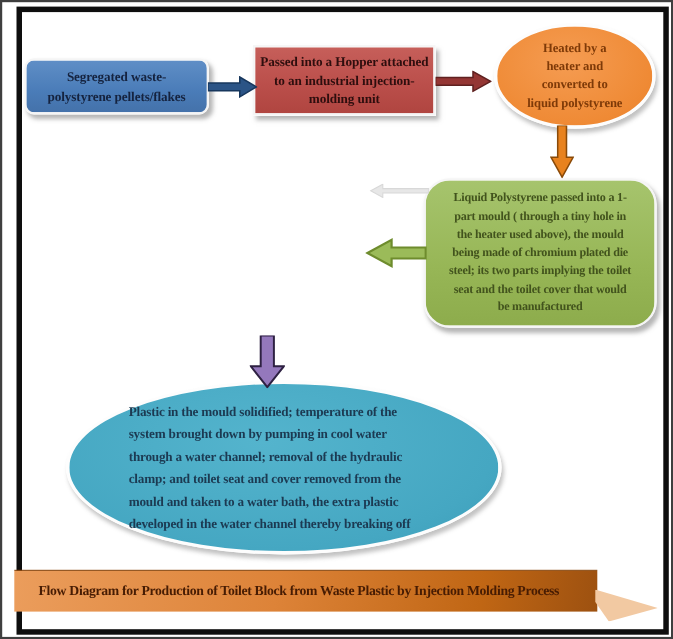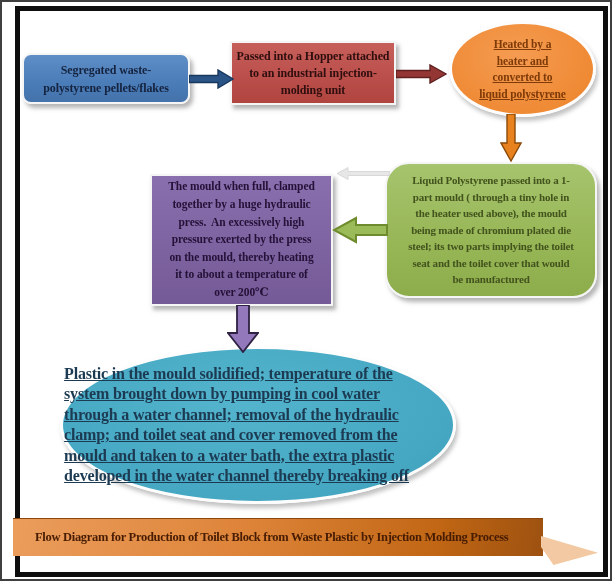--- a/index.html
+++ b/index.html
@@ -10,21 +10,21 @@
   .thin-frame{position:absolute;inset:0;border:2px solid #3f3f3f;box-sizing:border-box;}
   .thick-frame{position:absolute;left:15px;top:6px;right:4px;bottom:4px;border:5px solid #0e0e0e;box-sizing:border-box;}
 
   .node{
     position:absolute;display:flex;align-items:center;justify-content:center;
     box-sizing:border-box;text-align:center;
   }
   .node span{white-space:pre;display:block;}
 
   .rect-shadow{border:2px solid #f5f5f5;box-shadow:3px 4px 4px rgba(110,110,110,.5);}
-  .ellipse{border-radius:50%;border:3px solid #fdfdfd;box-shadow:2px 4px 4px rgba(120,120,120,.45);text-decoration:underline;}
+  .ellipse{border-radius:50%;border:3px solid #fdfdfd;box-shadow:2px 4px 4px rgba(120,120,120,.45);}
 
   .node-pellets{
     left:22px;top:53px;width:168px;height:51px;border-radius:9px;
     background:linear-gradient(180deg,#5f8ec6 0%,#4a7cb8 60%,#4472aa 100%);
     color:#15233f;font-size:12px;line-height:18px;letter-spacing:-0.1px;
   }
   .node-hopper{
     left:230px;top:41px;width:166px;height:64px;
     background:linear-gradient(180deg,#c65f5a 0%,#bb4f4b 55%,#b04540 100%);
     color:#2e0e0e;font-size:12px;line-height:17px;letter-spacing:-0.1px;
@@ -40,22 +40,22 @@
     color:#42531d;font-size:11px;line-height:16.5px;letter-spacing:-0.2px;
   }
   .node-press{
     left:150px;top:174px;width:183px;height:132px;
     background:linear-gradient(180deg,#8a6fae 0%,#7d62a0 60%,#745a96 100%);
     color:#241137;font-size:11.5px;line-height:17.6px;letter-spacing:-0.1px;
   }
   .node-cooling{
     left:60px;top:346px;width:396px;height:158px;
     background:radial-gradient(ellipse at 45% 35%,#54b4cd 0%,#45a7c2 70%,#3b9cb8 100%);
-    color:#1c3a52;font-size:16px;line-height:20.5px;letter-spacing:-0.2px;
-    justify-content:flex-end;text-align:left;padding-left:54px;padding-right:44px;
+    color:#1c3a52;font-size:12px;line-height:20.5px;letter-spacing:-0.2px;
+    justify-content:flex-start;text-align:left;padding-left:54px;padding-right:44px;
   }
   .arrow{position:absolute;}
 
   .banner{
     position:absolute;left:13px;top:518px;width:530px;height:38px;
     background:linear-gradient(100deg,#eb9d5c 0%,#dd8338 45%,#c06614 80%,#9d5110 100%);
     border-top:1px solid #8a480e;
     display:flex;align-items:center;box-sizing:border-box;padding-left:22px;
     color:#471c03;font-size:12.5px;letter-spacing:-0.3px;white-space:nowrap;
   }
@@ -94,29 +94,20 @@
   <div class="node rect-shadow node-mould">
     <span>Liquid Polystyrene passed into a 1-
 part mould ( through a tiny hole in
 the heater used above), the mould
 being made of chromium plated die
 steel; its two parts implying the toilet
 seat and the toilet cover that would
 be manufactured</span>
   </div>
 
-  <div class="node rect-shadow node-press">
-    <span>The mould when full, clamped
-together by a huge hydraulic
-press.  An excessively high
-pressure exerted by the press
-on the mould, thereby heating
-it to about a temperature of
-over 200℃</span>
-  </div>
 
   <div class="node ellipse node-cooling">
     <span>Plastic in the mould solidified; temperature of the
 system brought down by pumping in cool water
 through a water channel; removal of the hydraulic
 clamp; and toilet seat and cover removed from the
 mould and taken to a water bath, the extra plastic
 developed in the water channel thereby breaking off</span>
   </div>
 

